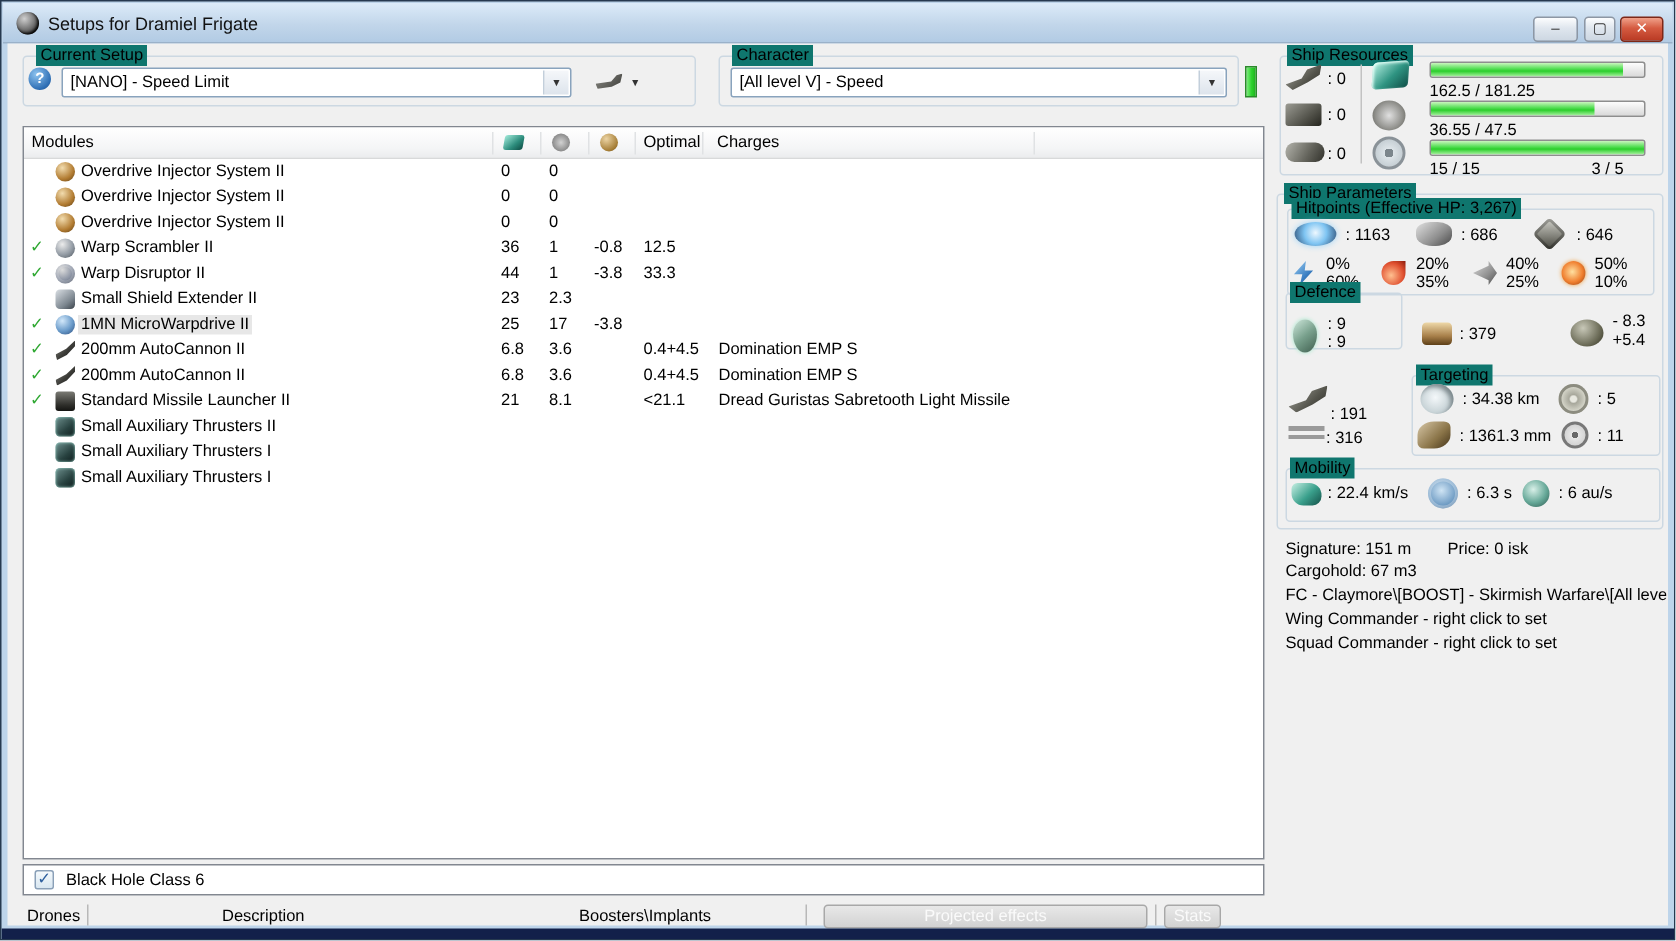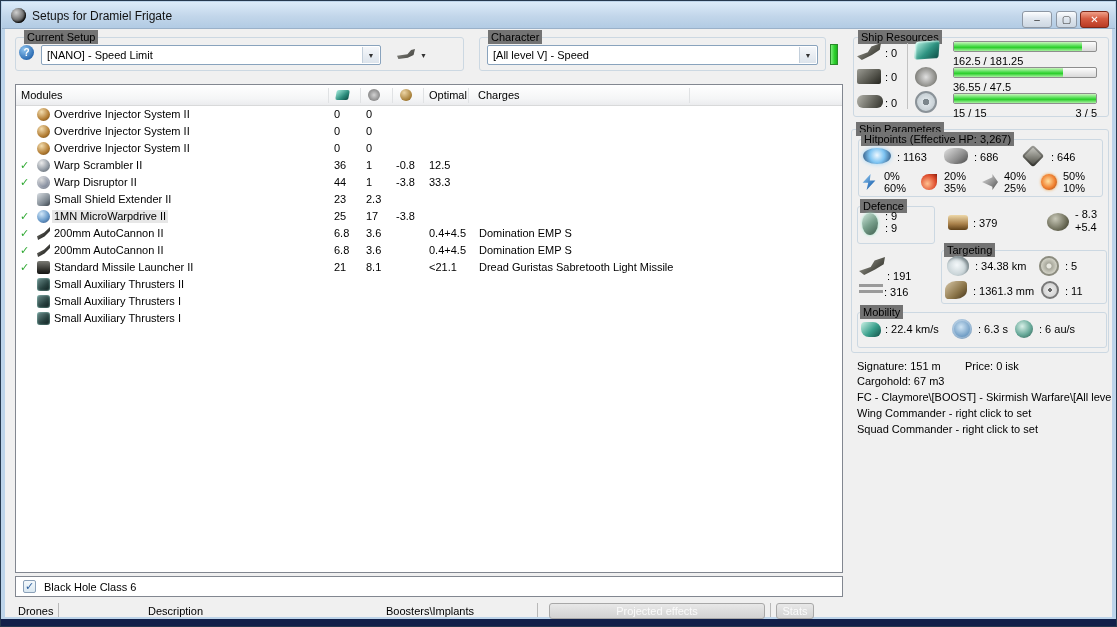--- a/index.html
+++ b/index.html
@@ -17,21 +17,21 @@
   .title{position:absolute;left:30px;top:7px;font-size:12px;color:#111;}
   .wbtn{position:absolute;top:9px;height:17px;border:1px solid #8d97a4;border-radius:3px;
     background:linear-gradient(#fcfdfe,#dfe6ee 45%,#cdd7e2);text-align:center;line-height:15px;font-size:10px;color:#333;}
   .wbtn.close{background:linear-gradient(#f0a18a,#d55b41 45%,#b93a24);border-color:#7d2717;color:#fff;font-weight:bold;}
 
   .client{position:absolute;left:4px;right:4px;top:28px;bottom:9px;background:#f0f0f0;}
   .bottom-strip{position:absolute;left:0;right:0;bottom:0;height:7px;background:#12204a;}
 
   
   .gbox{position:absolute;border:1px solid #ccd8e2;border-radius:3px;}
-  .glabel{position:absolute;top:-8px;left:8px;background:#737373;padding:0 3px;line-height:14px;white-space:nowrap;}
+  .glabel{position:absolute;top:-8px;left:8px;background:#0f766e;padding:0 3px;line-height:14px;white-space:nowrap;}
 
   
   .ddl{position:absolute;height:20px;background:#fff;border:1px solid #89a3bd;border-radius:2px;padding-left:12px;}
   .ddl .dtxt{position:absolute;left:5px;top:3px;white-space:nowrap;}
   .ddl .darr{position:absolute;right:1px;top:1px;bottom:1px;width:17px;
     background:linear-gradient(#f5f7fa,#dde4ec);border-left:1px solid #c3cfdb;
     text-align:center;font-size:7px;line-height:17px;color:#333;}
   .helpicon{position:absolute;width:15px;height:15px;border-radius:50%;
     background:radial-gradient(circle at 35% 30%,#8ec4f0,#2e6eb4 70%,#1a4a86);
     color:#fff;font-weight:bold;font-size:10px;text-align:center;line-height:15px;}
@@ -315,21 +315,21 @@
   <div class="pbar" style="left:952px;top:66px;">
       <div class="pfill" style="width: 77%;"></div>
     </div>
   <span class="txt" style="left:952px;top:80px;">36.55 / 47.5</span>
 
   <div class="ri ri-calib" style="left:914px;top:90px;width:22px;height:22px;"></div>
   <div class="pbar" style="left:952px;top:92px;">
       <div class="pfill" style="width: 100%;"></div>
     </div>
   <span class="txt" style="left:952px;top:106px;">15 / 15</span>
-  <span class="txt" style="left:1060px;top:106px;width:36px;text-align:right;">3 / 5</span>
+  <span class="txt" style="left:1060px;top:106px;width:36px;">3 / 5</span>
 
   <div class="gbox" style="left:850px;top:128px;width:258px;height:224px;">
     <span class="glabel" style="left:4px;">Ship Parameters</span>
   </div>
 
   <div class="gbox" style="left:857px;top:138px;width:245px;height:58px;">
     <span class="glabel" style="left:2px;">Hitpoints (Effective HP: 3,267)</span>
   </div>
   <div class="ri ri-shieldhp" style="left:862px;top:147px;width:28px;height:16px;"></div>
   <span class="txt" style="left:896px;top:150px;">: 1163</span>
@@ -344,21 +344,21 @@
   <div class="ri ri-thermal" style="left:920px;top:173px;width:16px;height:16px;"></div>
   <span class="txt" style="left:943px;top:169px;">20%</span>
   <span class="txt" style="left:943px;top:181px;">35%</span>
   <div class="ri ri-kinetic" style="left:981px;top:173px;width:16px;height:16px;"></div>
   <span class="txt" style="left:1003px;top:169px;">40%</span>
   <span class="txt" style="left:1003px;top:181px;">25%</span>
   <div class="ri ri-explosive" style="left:1040px;top:173px;width:16px;height:16px;"></div>
   <span class="txt" style="left:1062px;top:169px;">50%</span>
   <span class="txt" style="left:1062px;top:181px;">10%</span>
 
-  <div class="gbox" style="left:856px;top:205px;width:78px;height:38px;padding-left:12px;">
+  <div class="gbox" style="left:856px;top:194px;width:78px;height:38px;padding-left:12px;">
     <span class="glabel" style="left:2px;">Defence</span>
   </div>
   <div class="ri ri-defshield" style="left:861px;top:212px;width:16px;height:22px;"></div>
   <span class="txt" style="left:884px;top:209px;">: 9</span>
   <span class="txt" style="left:884px;top:221px;">: 9</span>
 
   <div class="ri ri-battery" style="left:947px;top:214px;width:20px;height:15px;"></div>
   <span class="txt" style="left:972px;top:216px;">: 379</span>
   <div class="ri ri-booster" style="left:1046px;top:212px;width:22px;height:18px;"></div>
   <span class="txt" style="left:1074px;top:207px;">- 8.3</span>

